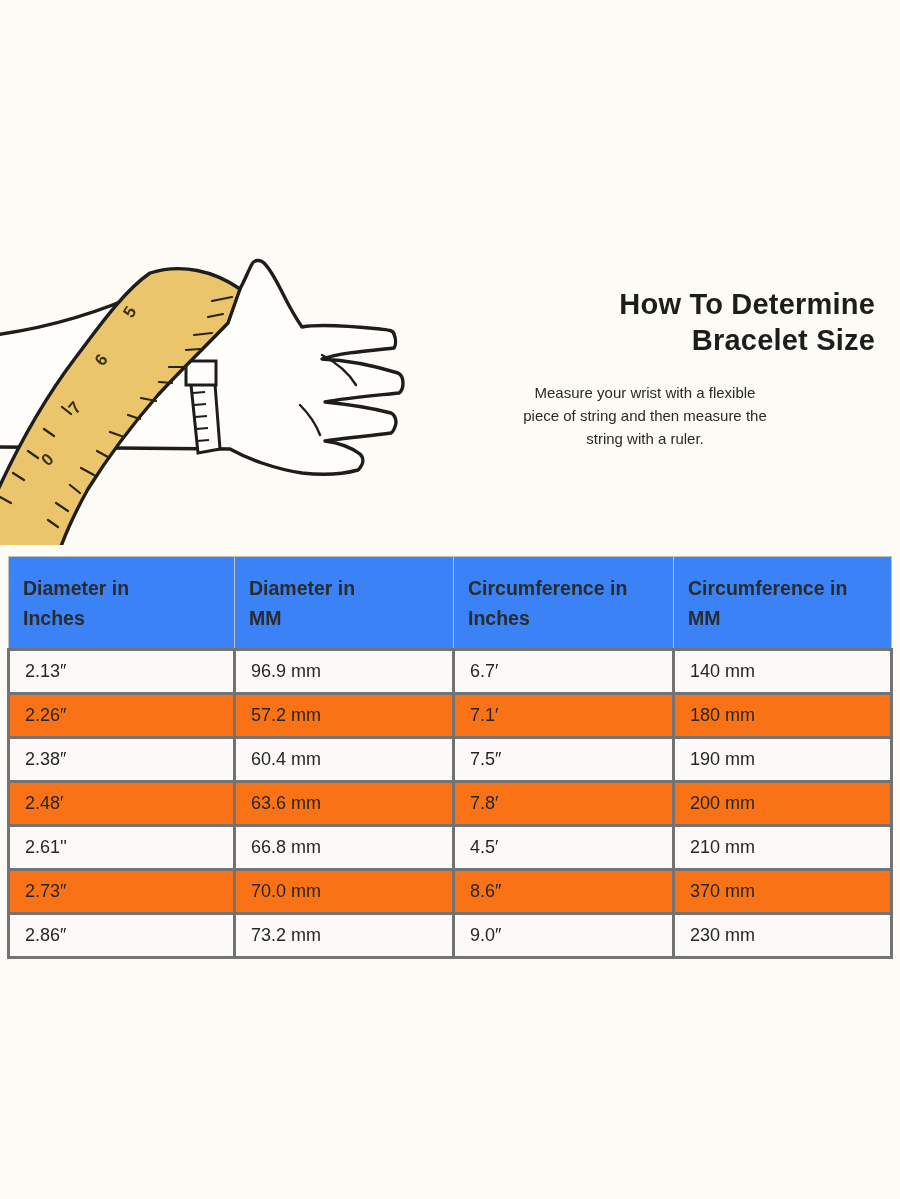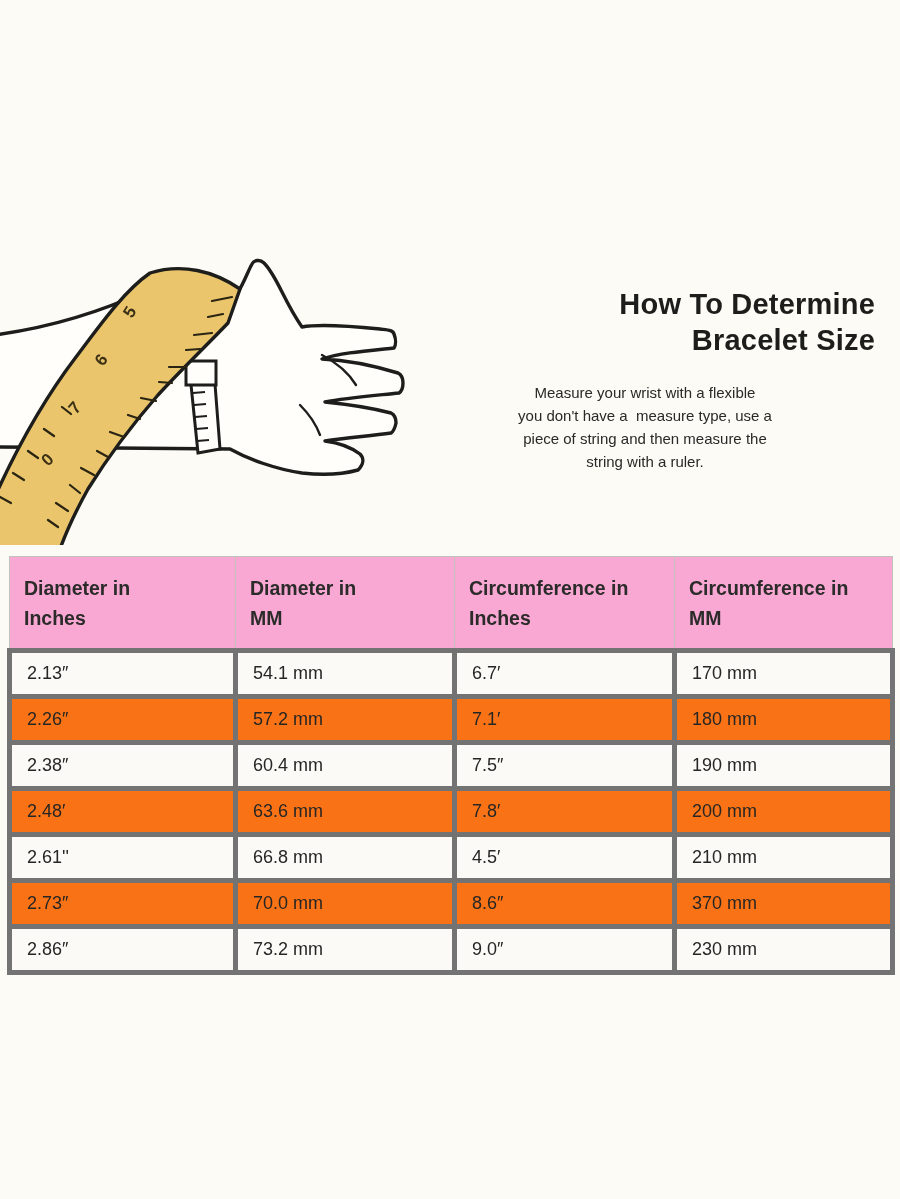--- a/index.html
+++ b/index.html
@@ -26,27 +26,27 @@
     position:absolute; left:7px; top:556px; width:883px;
     border-collapse:collapse; table-layout:fixed;
     font-size:18px; color:#262624;
     border:1px solid #b7b5b0;
   }
   table.size-table col.c1 { width:226px; }
   table.size-table col.c2 { width:219px; }
   table.size-table col.c3 { width:220px; }
   table.size-table col.c4 { width:218px; }
   table.size-table th {
-    height:79px; background:#f9a8d4; text-align:left; vertical-align:middle;
+    height:79px; background:#3b82f6; text-align:left; vertical-align:middle;
     padding:6px 6px 6px 14px; font-size:19.5px; font-weight:700; line-height:30px;
     color:#2b2b29; border:1px solid #c3c1bc;margin-left:12px;
   }
   table.size-table td {
     height:41px; padding:0 6px 0 15px; vertical-align:middle;
-    border:5px solid #737373;
+    border:3px solid #737373;
   }
   table.size-table tr.row-light td { background:#fbfaf7; }
   table.size-table tr.row-shaded td { background:#f97316; }
 </style>
 </head>
 <body>
 
 <div class="page">
 
   <svg class="illustration" viewBox="0 0 430 310" aria-hidden="true">
@@ -113,21 +113,20 @@
     </g>
   </svg>
 
   <div class="heading">
     <div>How To Determine</div>
     <div>Bracelet Size</div>
   </div>
 
   <div class="intro">
     <div class="line">Measure your wrist with a flexible</div>
-    <div class="line">you don't have a  measure type, use a</div>
     <div class="line">piece of string and then measure the</div>
     <div class="line">string with a ruler.</div>
   </div>
 
   <table class="size-table">
     <colgroup>
         <col class="c1">
         <col class="c2">
         <col class="c3">
         <col class="c4">
@@ -148,23 +147,23 @@
         </th>
         <th>
           <div>Circumference in</div>
           <div>MM</div>
         </th>
       </tr>
     </thead>
     <tbody>
       <tr class="row-light">
         <td>2.13″</td>
-        <td>54.1 mm</td>
+        <td>96.9 mm</td>
         <td>6.7′</td>
-        <td>170 mm</td>
+        <td>140 mm</td>
       </tr>
       <tr class="row-shaded">
         <td>2.26″</td>
         <td>57.2 mm</td>
         <td>7.1′</td>
         <td>180 mm</td>
       </tr>
       <tr class="row-light">
         <td>2.38″</td>
         <td>60.4 mm</td>

